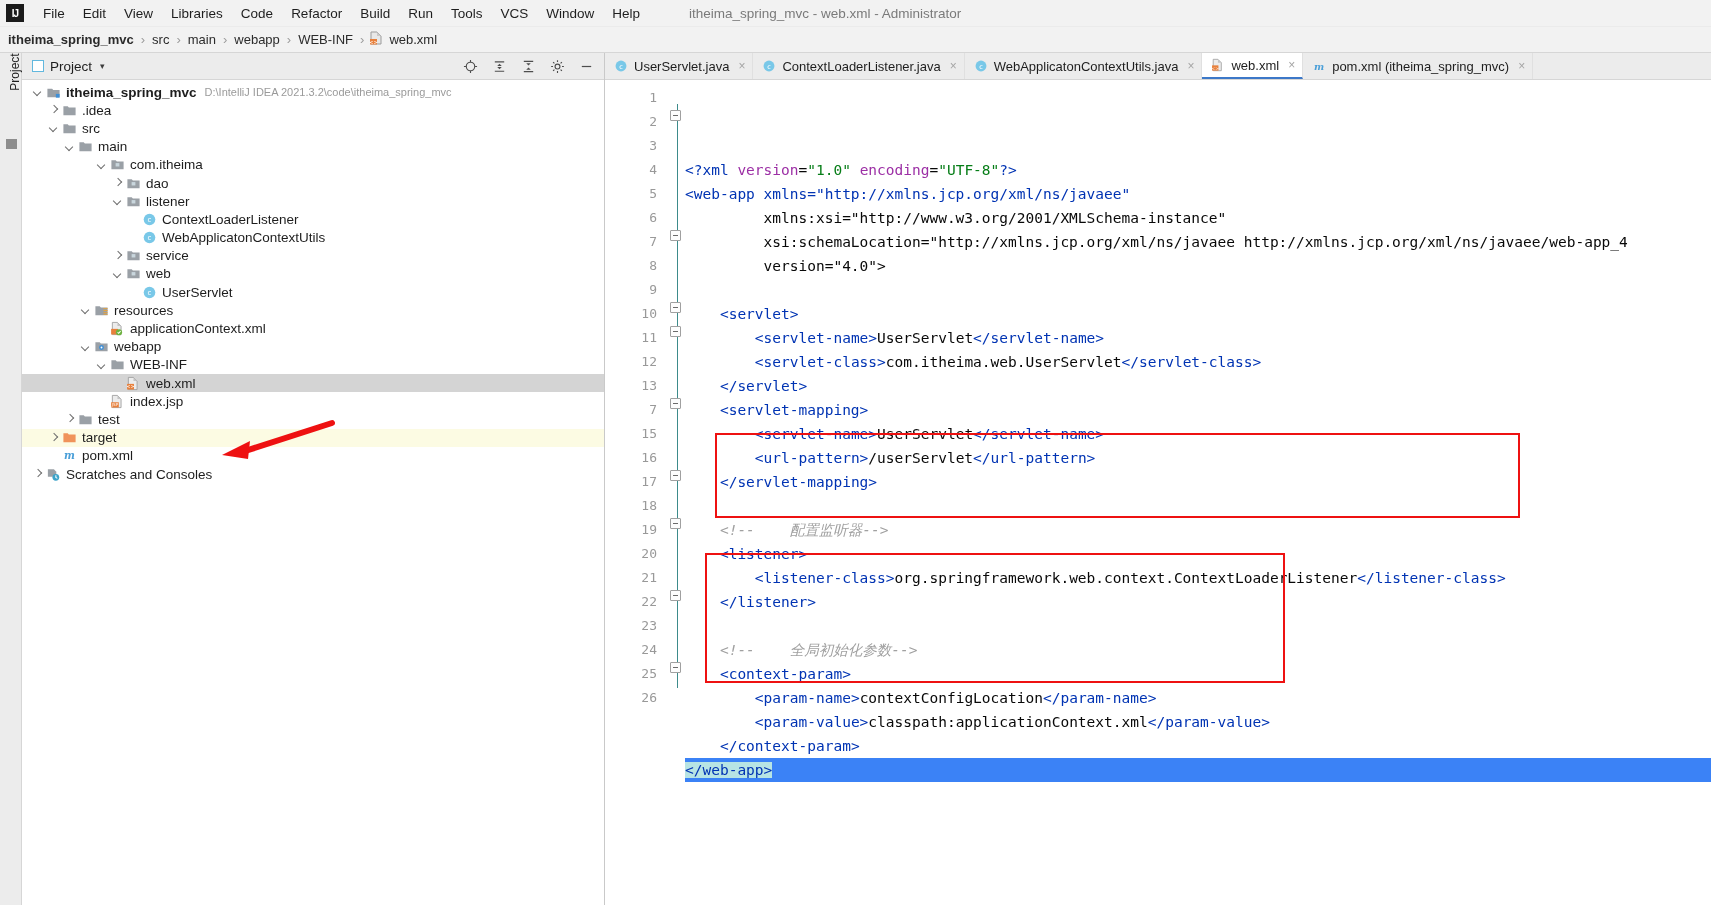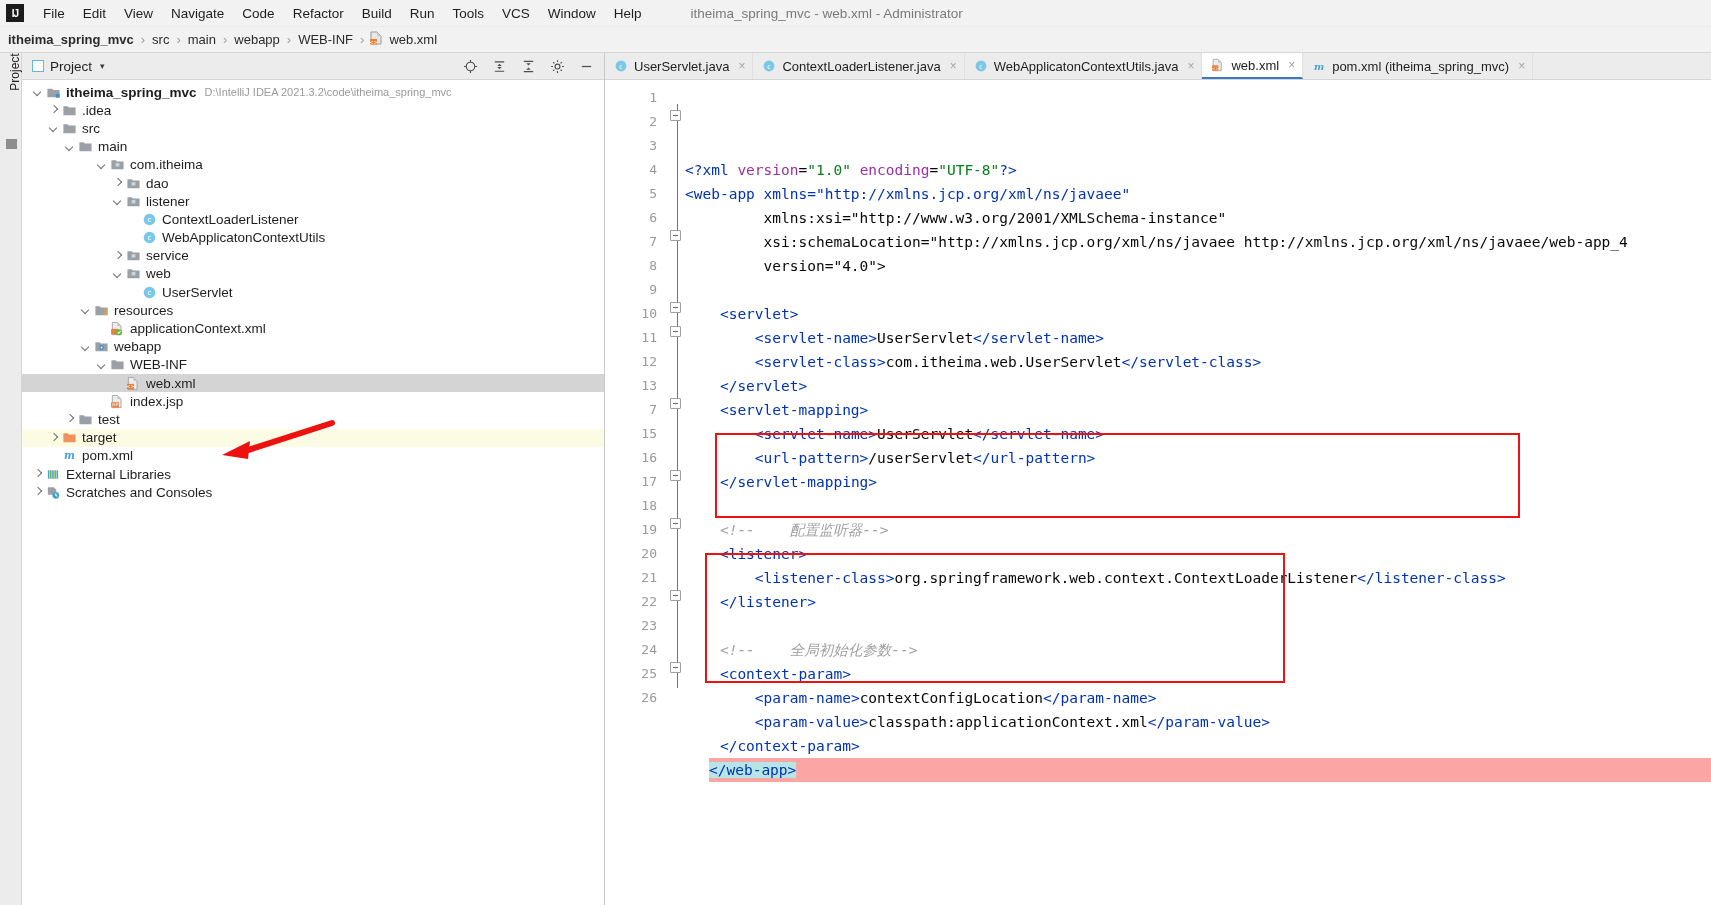--- a/index.html
+++ b/index.html
@@ -248,21 +248,21 @@
     padding-top: 6px;
     font-family: "DejaVu Sans Mono", monospace;
     font-size: 14.5px;
     line-height: 24px;
     color: #080808;
     white-space: pre;
     position: relative;
     overflow: hidden;
   }
   .cl { height: 24px; line-height: 24px; }
-  .cl.hl { background: #fca5a5; margin-left: 24px; }
+  .cl.hl { background: #3b82f6; }
   .tg { color: #0033b3; }
   .at { color: #9c2fa5; }
   .st { color: #067d17; }
   .cm { color: #a0a0a0; font-style: italic; text-align: right; }
   .pi { color: #0033b3; }
   .txt { color: #080808; }
   .sel-token { background: #b7e4e4; }
 
   .redbox {
     position: absolute;
@@ -273,21 +273,21 @@
 </head>
 <body>
 
 <div class="app">
 
   <div class="menubar">
     <div class="ij-logo">IJ</div>
     <div class="menu-item"><span>File</span></div>
     <div class="menu-item"><span>Edit</span></div>
     <div class="menu-item"><span>View</span></div>
-    <div class="menu-item"><span>Navigate</span></div>
+    <div class="menu-item"><span>Libraries</span></div>
     <div class="menu-item"><span>Code</span></div>
     <div class="menu-item"><span>Refactor</span></div>
     <div class="menu-item"><span>Build</span></div>
     <div class="menu-item"><span>Run</span></div>
     <div class="menu-item"><span>Tools</span></div>
     <div class="menu-item"><span>VCS</span></div>
     <div class="menu-item"><span>Window</span></div>
     <div class="menu-item"><span>Help</span></div>
     <div class="win-title">itheima_spring_mvc - web.xml - Administrator</div>
   </div>
@@ -552,32 +552,20 @@
             <span class="arrow "></span>
             <span class="ico"><svg width="15" height="15" viewBox="0 0 16 16">
                 <text x="8" y="12" font-size="11" fill="#4a9fd8" text-anchor="middle" font-style="italic" font-weight="bold" font-family="DejaVu Serif, serif">m</text>
               </svg></span>
             <span class="label">pom.xml</span>
           </div>
           <div class="row">
             <span style="width: 10px; flex: 0 0 10px;"></span>
             <span class="arrow right"></span>
             <span class="ico"><svg width="15" height="15" viewBox="0 0 16 16">
-                <rect x="2" y="3.5" width="1.7" height="9" fill="#4a9fd8"></rect>
-                <rect x="4.3" y="3.5" width="1.7" height="9" fill="#6db33f"></rect>
-                <rect x="6.6" y="3.5" width="1.7" height="9" fill="#4a9fd8"></rect>
-                <rect x="8.9" y="3.5" width="1.7" height="9" fill="#6db33f"></rect>
-                <rect x="11.2" y="3.5" width="1.7" height="9" fill="#4a9fd8"></rect>
-              </svg></span>
-            <span class="label">External Libraries</span>
-          </div>
-          <div class="row">
-            <span style="width: 10px; flex: 0 0 10px;"></span>
-            <span class="arrow right"></span>
-            <span class="ico"><svg width="15" height="15" viewBox="0 0 16 16">
                 <path d="M2 2.5h6.4l2.6 2.6v5.3H2z" fill="#9aa0a6"></path>
                 <circle cx="10.5" cy="11" r="3.6" fill="#3ca3c9"></circle>
                 <path d="M10.5 8.8v2.3l1.6 1" stroke="#fff" stroke-width="1.1" fill="none"></path>
               </svg></span>
             <span class="label">Scratches and Consoles</span>
           </div>
         </div>
 
       <svg class="red-arrow" style="left:190px; top:366px; width:125px; height:44px;" viewBox="0 0 125 44">
         <path d="M120 4 L30 33" stroke="#ee1111" stroke-width="6" stroke-linecap="round"></path>

